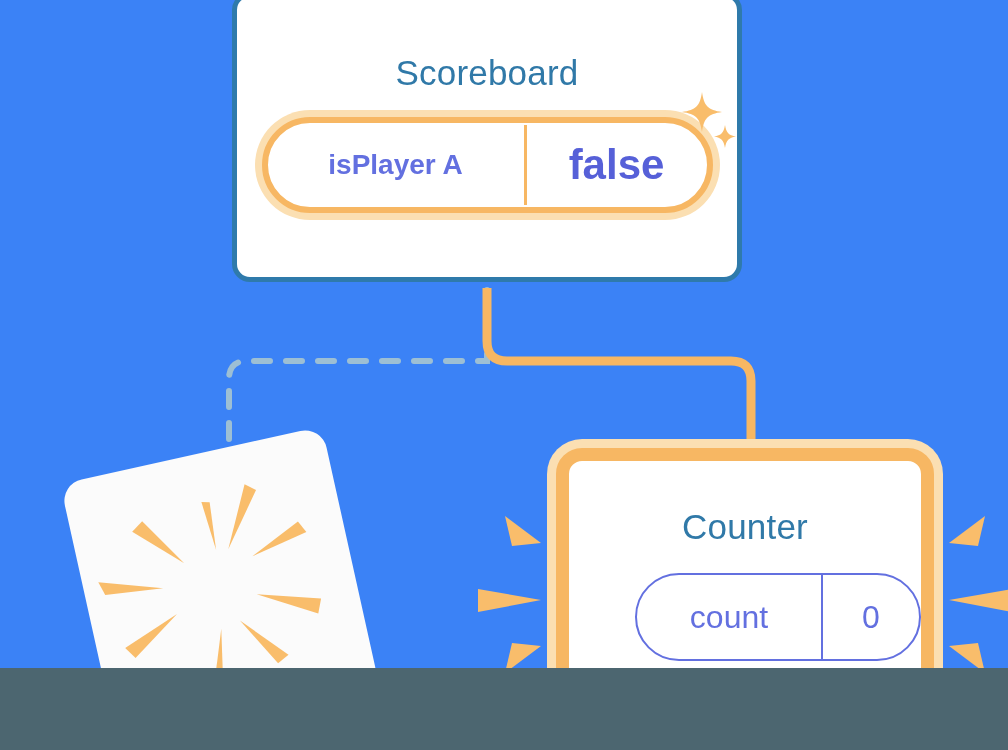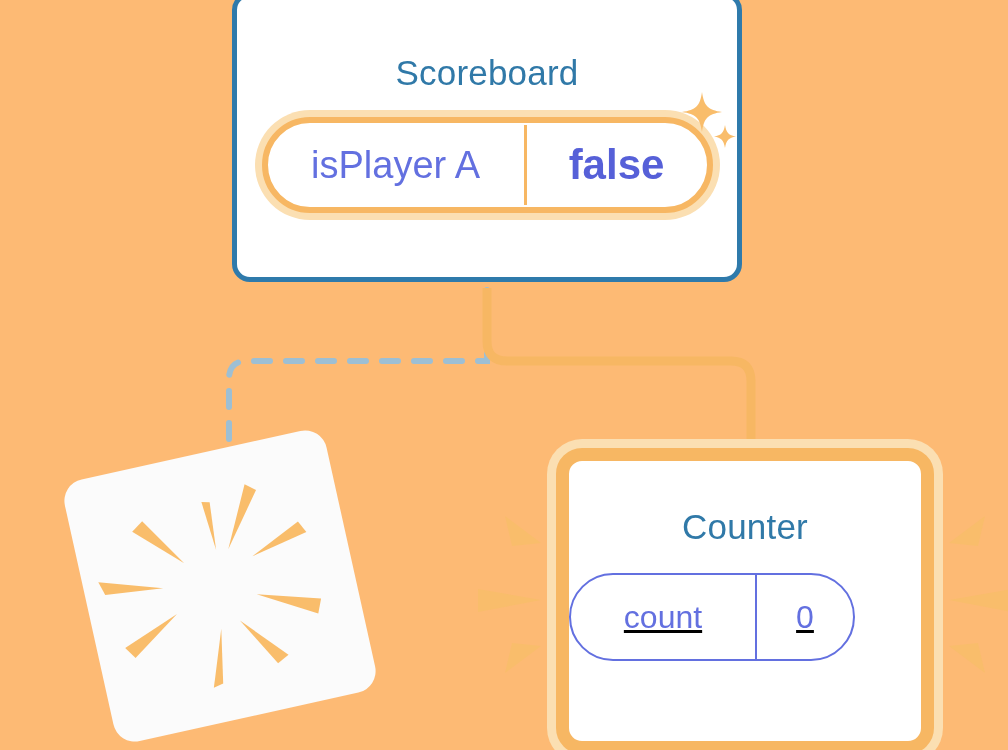--- a/index.html
+++ b/index.html
@@ -6,22 +6,22 @@
     margin: 0;
     padding: 0;
     background: #4c6670;
   }
   body {
     font-family: "Liberation Sans", sans-serif;
   }
   #stage {
     position: relative;
     width: 1008px;
-    height: 750px;
-    background: #fdba74;
+    height: 668px;
+    background: #3b82f6;
     overflow: hidden;
   }
   .layer {
     position: absolute;
     left: 0;
     top: 0;
     width: 1008px;
     height: 750px;
   }
 
@@ -65,22 +65,22 @@
     background: #ffffff;
     box-sizing: border-box;
   }
   .pill-orange .pill-key {
     display: flex;
     align-items: center;
     justify-content: center;
     padding: 0 26px;
     min-width: 204px;
     color: #6370e0;
-    font-size: 38px;
-    font-weight: 400;
+    font-size: 28px;
+    font-weight: 700;
   }
   .pill-orange .pill-div {
     width: 3px;
     background: #f7b763;
     margin: 2px 0;
   }
   .pill-orange .pill-val {
     display: flex;
     align-items: center;
     justify-content: center;
@@ -146,23 +146,22 @@
     align-items: center;
     justify-content: center;
     padding: 0 22px;
     min-width: 52px;
     color: #6370e0;
     font-size: 32px;
     font-weight: 400;
   }
   .pill-blue-wrap {
     display: flex;
-    justify-content: flex-start;
+    justify-content: flex-end;
     margin-top: 26px;
-    text-decoration: underline;
   }
 
   
   .card-tilted {
     position: absolute;
     left: 86px;
     top: 452px;
     width: 268px;
     height: 268px;
     background: #fbfbfb;

